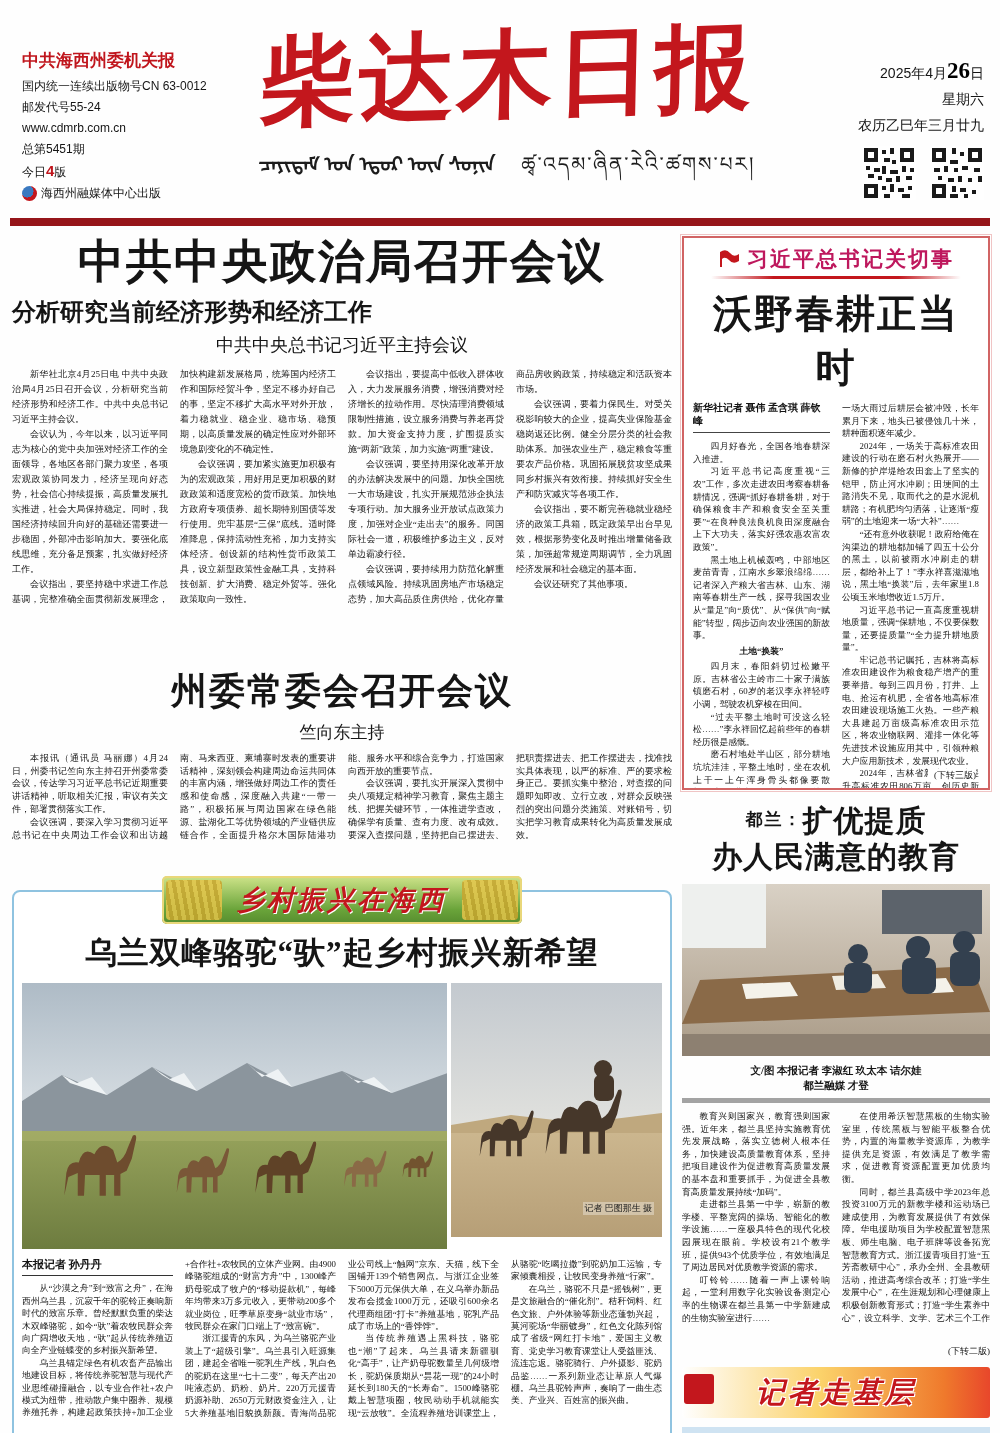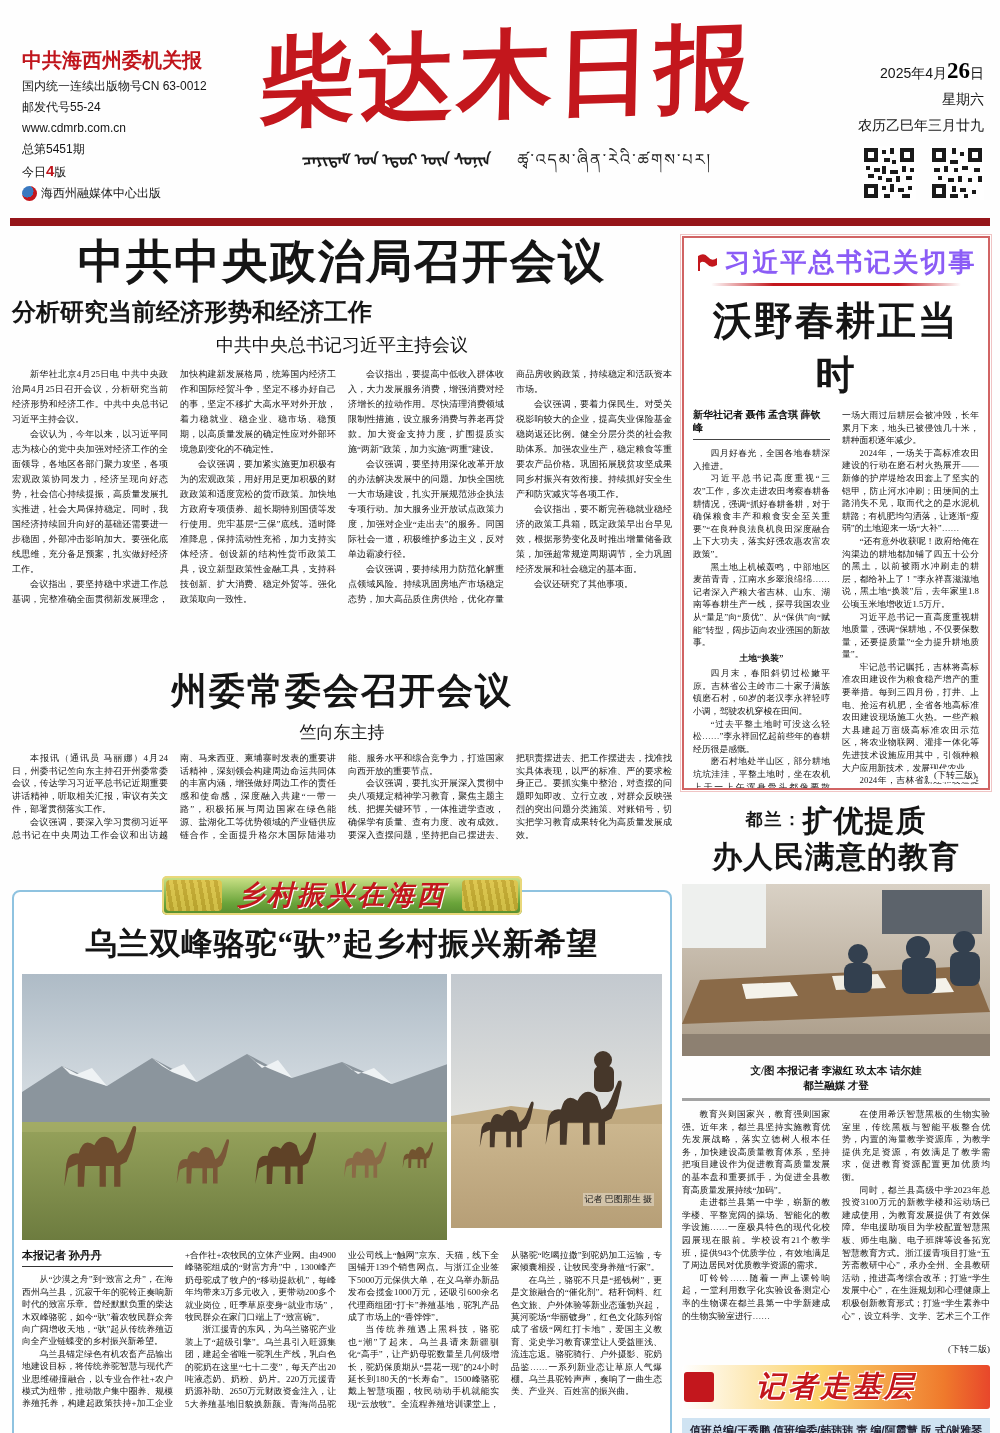--- a/index.html
+++ b/index.html
@@ -7,29 +7,29 @@
     --footerbg:#cfe3f2; --ink:#151515;
   }
   *{box-sizing:border-box; margin:0; padding:0;}
   body{width:1000px; height:1433px; overflow:hidden; background:#fefefe;
        font-family:"Liberation Serif","DejaVu Serif",serif; color:var(--ink);}
   .page{position:relative; width:1000px; height:1433px;}
 
   
   .mast-left{position:absolute; left:22px; top:50px; width:250px;
              font-family:"Liberation Sans","DejaVu Sans",sans-serif; font-size:12px; line-height:21px;}
-  .agency{color:var(--red); font-weight:bold; font-size:20px; margin-bottom:5px;}
+  .agency{color:var(--red); font-weight:bold; font-size:17px; margin-bottom:5px;}
   .pages-num{color:var(--red); font-weight:bold; font-size:15px;}
   .pub-row{display:flex; align-items:center; gap:4px;}
   .press-logo{width:15px; height:15px; border-radius:50%;
               background:radial-gradient(circle at 35% 35%, #3a79c0 45%, #c3171d 46%); display:inline-block;}
   .mast-center{position:absolute; left:252px; top:26px; width:510px; text-align:center;}
   .paper-title{font-size:95px; font-weight:900; color:#c3171d; letter-spacing:4px;
                transform:rotate(-1.8deg) skewX(-3deg); line-height:1.05; white-space:nowrap;}
-  .scripts-line{margin-top:16px; font-size:16px; letter-spacing:2px; color:#1c1c1c; white-space:nowrap;}
+  .scripts-line{margin-top:16px; font-size:20px; letter-spacing:2px; color:#1c1c1c; white-space:nowrap;}
   .scripts-line .mn{font-weight:bold; margin-right:26px;}
   .mast-right{position:absolute; right:16px; top:58px; text-align:right;
               font-family:"Liberation Sans","DejaVu Sans",sans-serif; font-size:14px; line-height:26px;}
   .date-day{color:#000000; font-size:23px; font-weight:bold; font-family:"Liberation Serif",serif;}
   .qr-row{margin-top:8px; display:flex; gap:14px; justify-content:flex-end;}
   .redbar{position:absolute; left:10px; right:10px; top:218px; height:8px; background:var(--darkred);}
 
   
   .left-col{position:absolute; left:12px; top:236px; width:660px;}
   .right-col{position:absolute; left:682px; top:236px; width:308px;}
@@ -43,21 +43,21 @@
   .pb-cols{margin-top:10px; height:288px; column-count:4; column-gap:12px; font-size:9px; line-height:15px;}
 
   
   .zw-headline{font-size:36px; font-weight:900; text-align:center; margin-top:12px; letter-spacing:2px;}
   .zw-sub{font-size:17px; text-align:center; margin:5px 0 8px;}
   .zw-cols{height:122px; column-count:4; column-gap:12px; font-size:9px; line-height:12.8px;}
 
   
   .camel-box{margin-top:16px; border:2px solid var(--boxblue); border-radius:8px;
              height:556px; position:relative; padding:0 8px; background:#fff;}
-  .village-banner{position:relative; width:360px; margin:-16px auto 0; height:39px;
+  .village-banner{position:relative; width:360px; margin:-16px auto 0; height:48px;
                   background:linear-gradient(180deg,#cfe48a,#6aa43a 70%,#568c2e);
                   border-radius:5px; display:flex; align-items:center; justify-content:center;
                   box-shadow:inset 0 0 0 2px #e9d77a;}
   .village-banner .wheat{position:absolute; top:4px; bottom:4px; width:56px;
                   background:repeating-linear-gradient(80deg,#e4c44a 0 4px,#c9a52e 4px 8px); opacity:.85; border-radius:4px;}
   .village-banner .wheat.l{left:4px;} .village-banner .wheat.r{right:4px;}
   .village-banner span{position:relative; font-size:27px; font-weight:900; color:#c3171d;
                   font-style:italic; text-shadow:1px 1px 0 #fff; letter-spacing:3px;}
   .camel-headline{font-size:31px; font-weight:900; text-align:center; margin-top:8px; letter-spacing:1px;}
   .photos-row{display:flex; gap:4px; margin-top:9px;}
@@ -65,41 +65,41 @@
   .photo-credit{position:absolute; right:8px; bottom:22px; font-size:9px; color:#1a1a1a;
                 background:rgba(255,255,255,.35); padding:0 2px;}
   .camel-cols{margin-top:9px; height:182px; column-count:4; column-gap:12px; font-size:8.8px; line-height:12.4px;}
   .byline-block{font-size:11px; font-weight:bold; border-bottom:1px solid #333;
                 padding-bottom:5px; margin-bottom:6px; text-indent:0;}
 
   
   .xi-box{border:2px solid var(--boxred); outline:1px solid #efc4c4; outline-offset:1px;
           padding:7px 9px 4px; height:554px; overflow:hidden; background:#fff; position:relative;}
   .xi-banner{display:flex; align-items:center; justify-content:center; gap:7px;
-             color:#8b5cf6; font-weight:900; font-size:26px; letter-spacing:2px;}
+             color:#be185d; font-weight:900; font-size:21px; letter-spacing:2px;}
   .xi-swoosh{height:3px; margin:3px 18px 0; background:linear-gradient(90deg,#fff,#c3171d 25%,#c3171d 75%,#fff); border-radius:2px;}
   .xi-title{font-size:39px; font-weight:900; text-align:center; margin:8px 0 7px; letter-spacing:2px;}
   .xi-cols{height:428px; column-count:2; column-gap:12px; font-size:8.8px; line-height:12.6px;}
   .xi-byline{font-weight:bold; font-size:10px; padding-bottom:5px; border-bottom:1px solid #444;
              margin-bottom:7px; text-indent:0 !important; text-align:left;}
   .xi-subhead{text-align:center; font-weight:bold; text-indent:0 !important; margin:3px 0;}
   .jump-abs{position:absolute; right:12px; bottom:6px; font-size:9px; background:#fff; padding-left:6px;}
 
   
   .dulan-title{text-align:center; margin-top:13px; line-height:1.2;}
   .dulan-prefix{font-size:17px; font-weight:bold; letter-spacing:2px; vertical-align:6px;}
   .dulan-main{font-size:30px; font-weight:900; letter-spacing:1px;}
   .classroom{margin-top:9px;}
   .dulan-byline{text-align:center; font-size:10.5px; font-weight:bold; margin-top:7px;
-                line-height:15px; border-bottom:3px solid #a3a3a3; padding-bottom:5px;}
+                line-height:15px; border-bottom:5px solid #a3a3a3; padding-bottom:5px;}
   .dulan-cols{margin-top:7px; height:234px; column-count:2; column-gap:12px; font-size:8.8px; line-height:12.6px;}
   .dulan-jump{text-align:right; font-size:9px; margin-top:1px;}
 
   
-  .jz-logo{margin-top:9px; height:44px; position:relative; display:flex; align-items:center; justify-content:center;
+  .jz-logo{margin-top:9px; height:51px; position:relative; display:flex; align-items:center; justify-content:center;
            background:linear-gradient(90deg,#ffffff 0%,#fbd26a 45%,#ef7a2c 85%,#e8472b 100%); border-radius:3px;}
   .jz-logo::before{content:""; position:absolute; left:2px; top:7px; width:30px; height:30px;
            background:#c3171d; border-radius:3px;}
   .jz-logo span{position:relative; font-size:29px; font-weight:900; color:#c3171d; font-style:italic;
            letter-spacing:3px; text-shadow:1px 1px 0 #fff,-1px -1px 0 #fff,1px -1px 0 #fff,-1px 1px 0 #fff;}
   .staff-bar{margin-top:9px; background:var(--footerbg); height:25px; display:flex; align-items:center;
            justify-content:space-between; padding:0 8px; font-size:11px; font-weight:bold;
            font-family:"Liberation Sans","DejaVu Sans",sans-serif; color:#223;}
 </style>
 </head>

